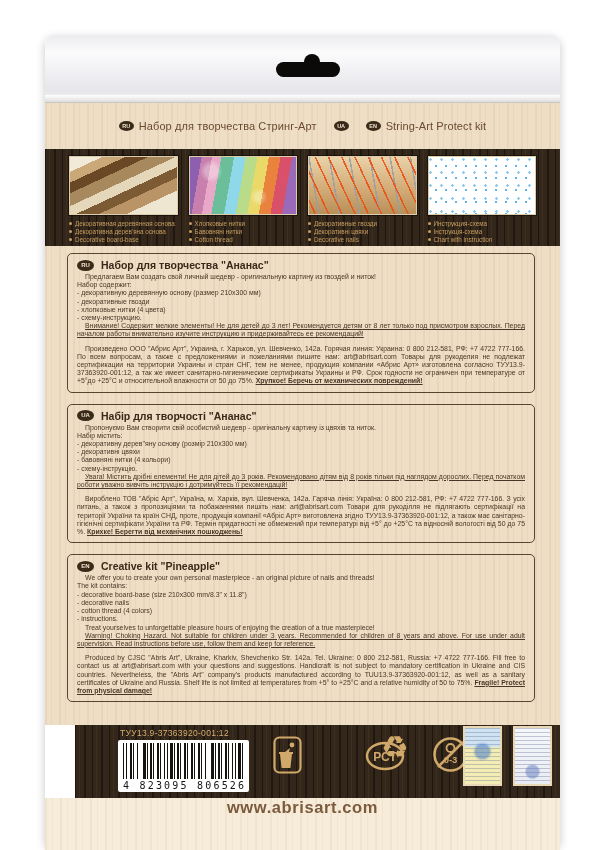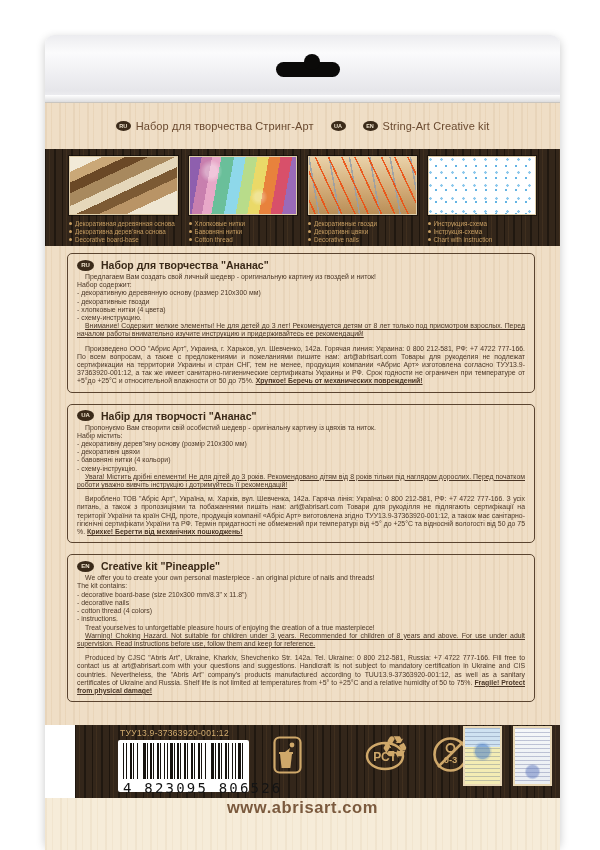--- a/index.html
+++ b/index.html
@@ -77,21 +77,21 @@
   .fragile{font-weight:bold;text-decoration:underline;}
 
   
   .footer{position:relative;height:73px;margin-left:30px;}
   .tuu{position:absolute;left:45px;top:3px;font-size:8.5px;color:#d4ae70;letter-spacing:.3px;}
   .barcode{position:absolute;left:43px;top:15px;width:131px;height:52px;background:#ffffff;
     border-radius:2px;padding:3px 5px 0;box-sizing:border-box;}
   .bars{height:36px;background:
     repeating-linear-gradient(90deg,#16120e 0 1.5px,#ffffff 1.5px 3px,#16120e 3px 3.8px,
       #ffffff 3.8px 6.6px,#16120e 6.6px 9px,#ffffff 9px 10px,#16120e 10px 11px,#ffffff 11px 13.6px);}
-  .digits{font-family:"DejaVu Sans Mono",monospace;font-size:14px;color:#141414;
+  .digits{font-family:"DejaVu Sans Mono",monospace;font-size:10px;color:#141414;
     letter-spacing:2.2px;text-align:center;margin-top:1px;white-space:nowrap;}
   .ficon{position:absolute;color:#cfa86a;}
   .icon-trash{left:198px;top:11px;}
   .icon-pct{left:250px;top:16px;padding-left:40px;}
   .icon-recycle{left:306px;top:6px;font-size:31px;line-height:34px;}
   .icon-age{left:357px;top:11px;}
   .cert{position:absolute;top:1px;width:39px;height:60px;border:2px solid #e9d8b6;box-sizing:border-box;}
   .cert1{left:388px;background:
     radial-gradient(circle at 50% 42%,rgba(70,125,200,.55) 0 7px,rgba(70,125,200,.25) 8px,transparent 10px),
     repeating-linear-gradient(180deg,rgba(70,90,130,.30) 0 1px,transparent 1px 4px),
@@ -119,21 +119,21 @@
     <div class="lang-strip wood-beige">
       <div class="lang-item">
         <span class="badge">RU</span>
         <span class="lang-label">Набор для творчества Стринг-Арт</span>
       </div>
       <div class="lang-item">
         <span class="badge">UA</span>
       </div>
       <div class="lang-item">
         <span class="badge">EN</span>
-        <span class="lang-label">String-Art Creative kit</span>
+        <span class="lang-label">String-Art Protect kit</span>
       </div>
     </div>
 
     <div class="photos wood-dark">
       <div class="photo-cell">
         <div class="thumb thumb-boards"></div>
         <div class="captions">
           <div class="cap-line">
               <span class="cap-dot"></span>
               <span>Декоративная деревянная основа</span>

